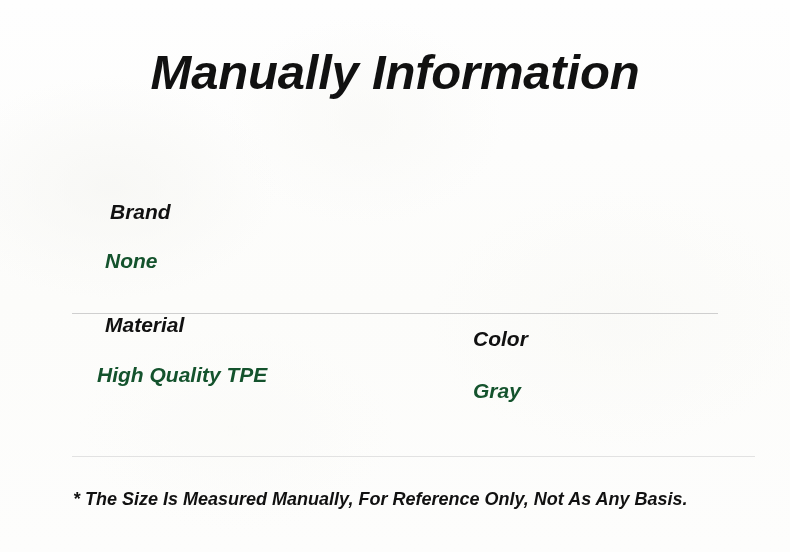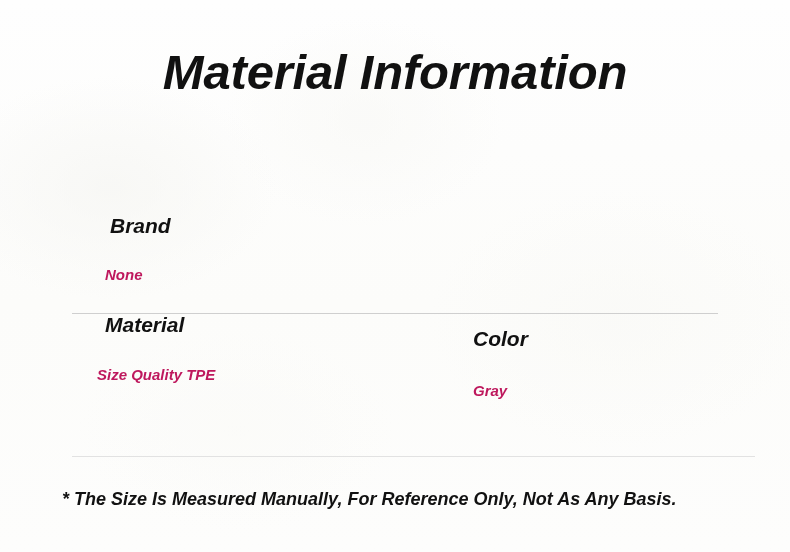--- a/index.html
+++ b/index.html
@@ -87,30 +87,30 @@
 
   .spec-label {
     font-size: 21px;
     line-height: 24px;
     font-weight: 700;
     font-style: italic;
     color: #111111;
     white-space: nowrap;
   }
   .spec-value {
-    font-size: 15px;
+    font-size: 21px;
     line-height: 24px;
     font-weight: 700;
     font-style: italic;
-    color: #be185d;
+    color: #14532d;
     white-space: nowrap;
   }
 
   
-  .cell-brand .spec-label  { margin-left: 5px; margin-top: 18px; }
+  .cell-brand .spec-label  { margin-left: 5px; margin-top: 4px; }
   .cell-brand .spec-value  { margin-left: 0px;  margin-top: 25px; }
 
   .cell-name .spec-label   { margin-left: 0px;  margin-top: 11px; }
   .cell-name .spec-value   { margin-left: 0px;  margin-top: 28px; }
 
   .cell-material .spec-label { margin-left: 0px;  }
   .cell-material .spec-value { margin-left: -8px; margin-top: 26px; }
 
   .cell-color .spec-label  { margin-left: 0px; margin-top: 14px; }
   .cell-color .spec-value  { margin-left: 0px; margin-top: 28px; }
@@ -133,54 +133,54 @@
     top: 456px;
     left: 72px;
     width: 683px;
     background: #e2e2e2;
   }
 
   
   .footnote {
     position: absolute;
     top: 487px;
-    left: 62px;
+    left: 73px;
     font-size: 18px;
     line-height: 24px;
     font-weight: 700;
     font-style: italic;
     color: #111111;
     white-space: nowrap;
   }
 </style>
 </head>
 <body>
 
 <div class="paper-texture"></div>
 
 <div class="sheet">
 
-  <div class="title">Material Information</div>
+  <div class="title">Manually Information</div>
 
   <div class="spec-table">
 
     <div class="spec-row spec-row-1">
       <div class="spec-col spec-col-left">
         <div class="cell-inner-left cell-brand">
           <div class="spec-label">Brand</div>
           <div class="spec-value">None</div>
         </div>
       </div>
     </div>
 
     <div class="spec-row spec-row-2">
       <div class="spec-col spec-col-left">
         <div class="cell-inner-left cell-material">
           <div class="spec-label">Material</div>
-          <div class="spec-value">Size Quality TPE</div>
+          <div class="spec-value">High Quality TPE</div>
         </div>
       </div>
       <div class="spec-col spec-col-right">
         <div class="cell-inner-right cell-color">
           <div class="spec-label">Color</div>
           <div class="spec-value">Gray</div>
         </div>
       </div>
     </div>
 

